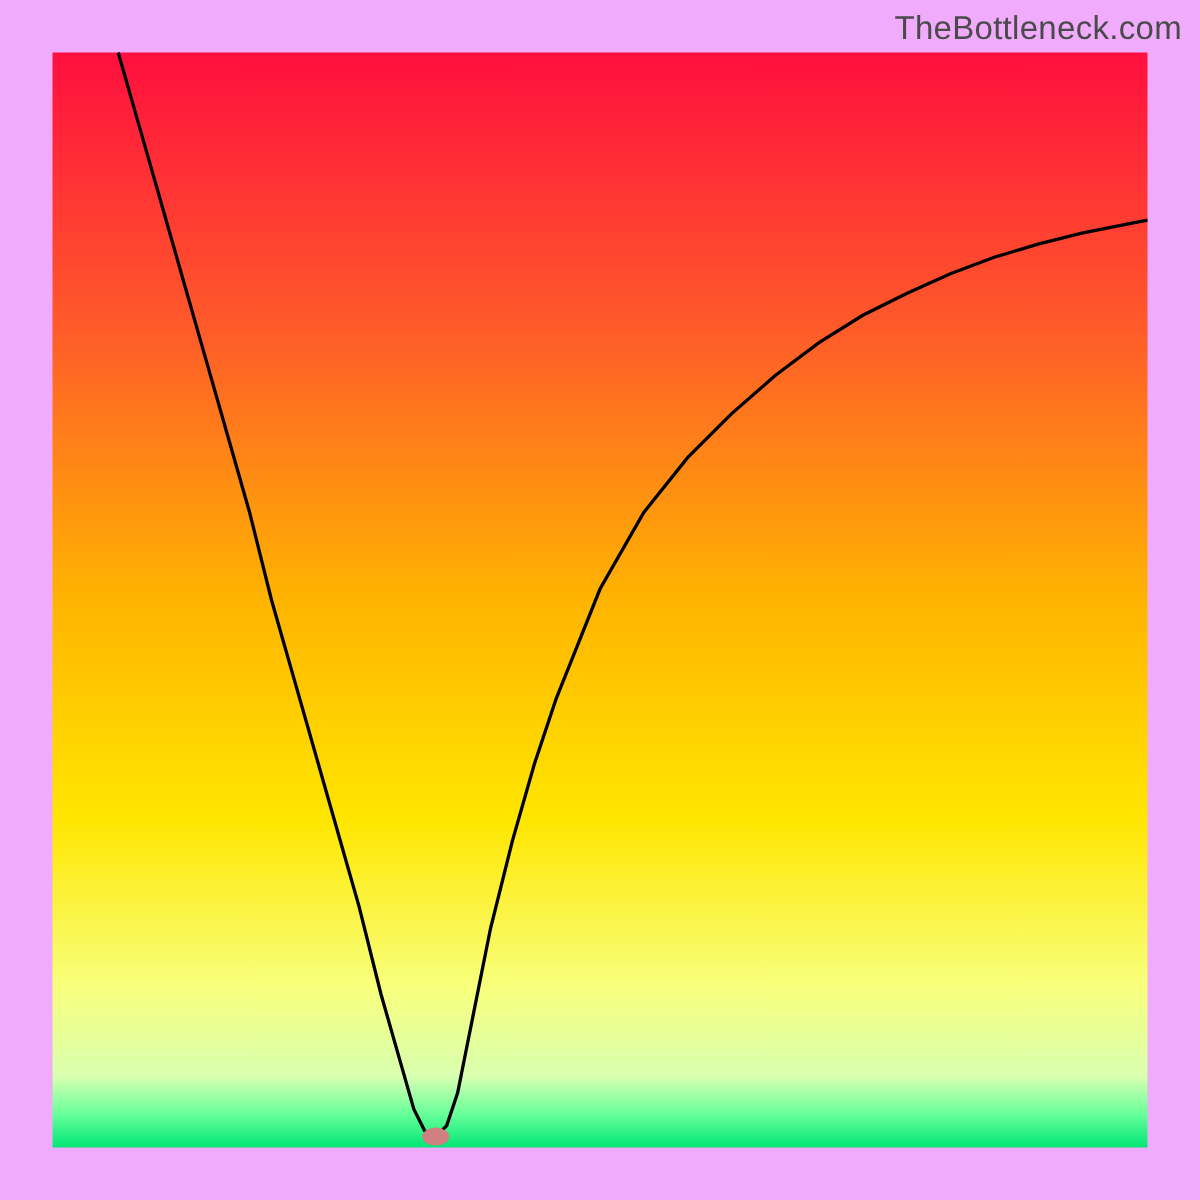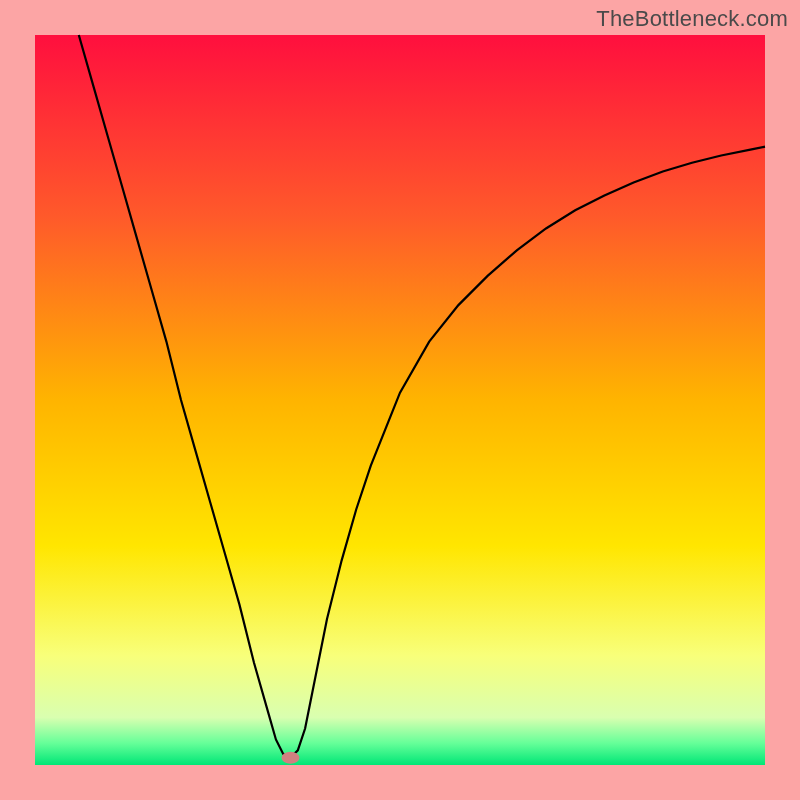--- a/index.html
+++ b/index.html
@@ -10,21 +10,21 @@
     background: #000;
     overflow: hidden;
     font-family: Arial, Helvetica, sans-serif;
   }
   .frame {
     position: absolute;
     top: 0;
     left: 0;
     width: 800px;
     height: 800px;
-    background: #fca5a5;
+    background: #f0abfc;
   }
   .watermark {
     position: absolute;
     top: 6px;
     right: 12px;
     color: #4a4a4a;
     font-size: 22px;
     font-weight: 500;
     letter-spacing: 0.2px;
     z-index: 10;

